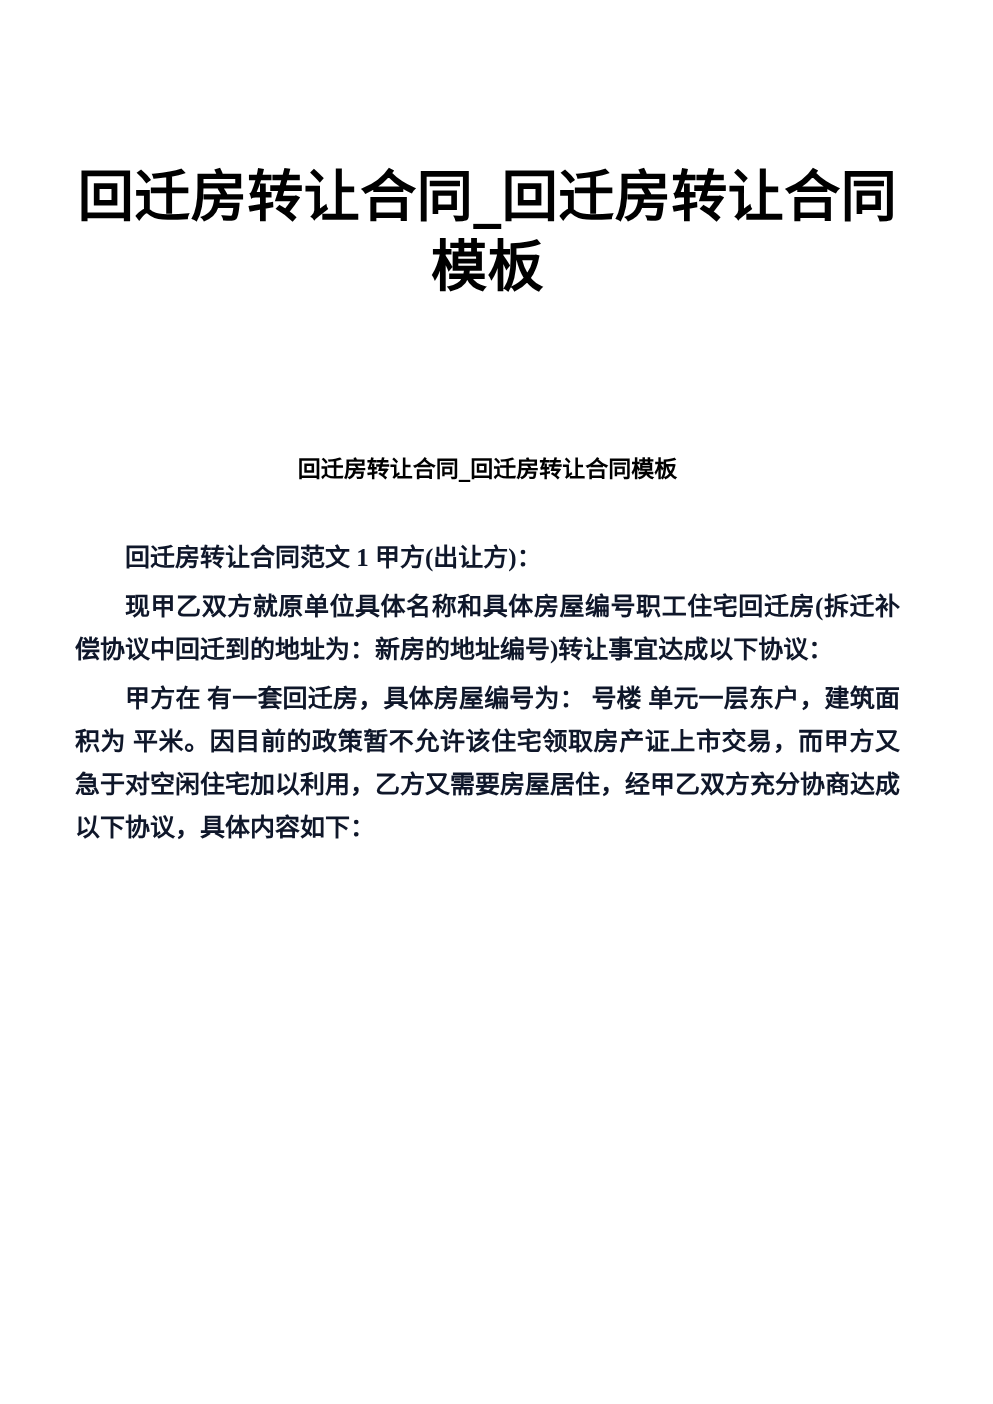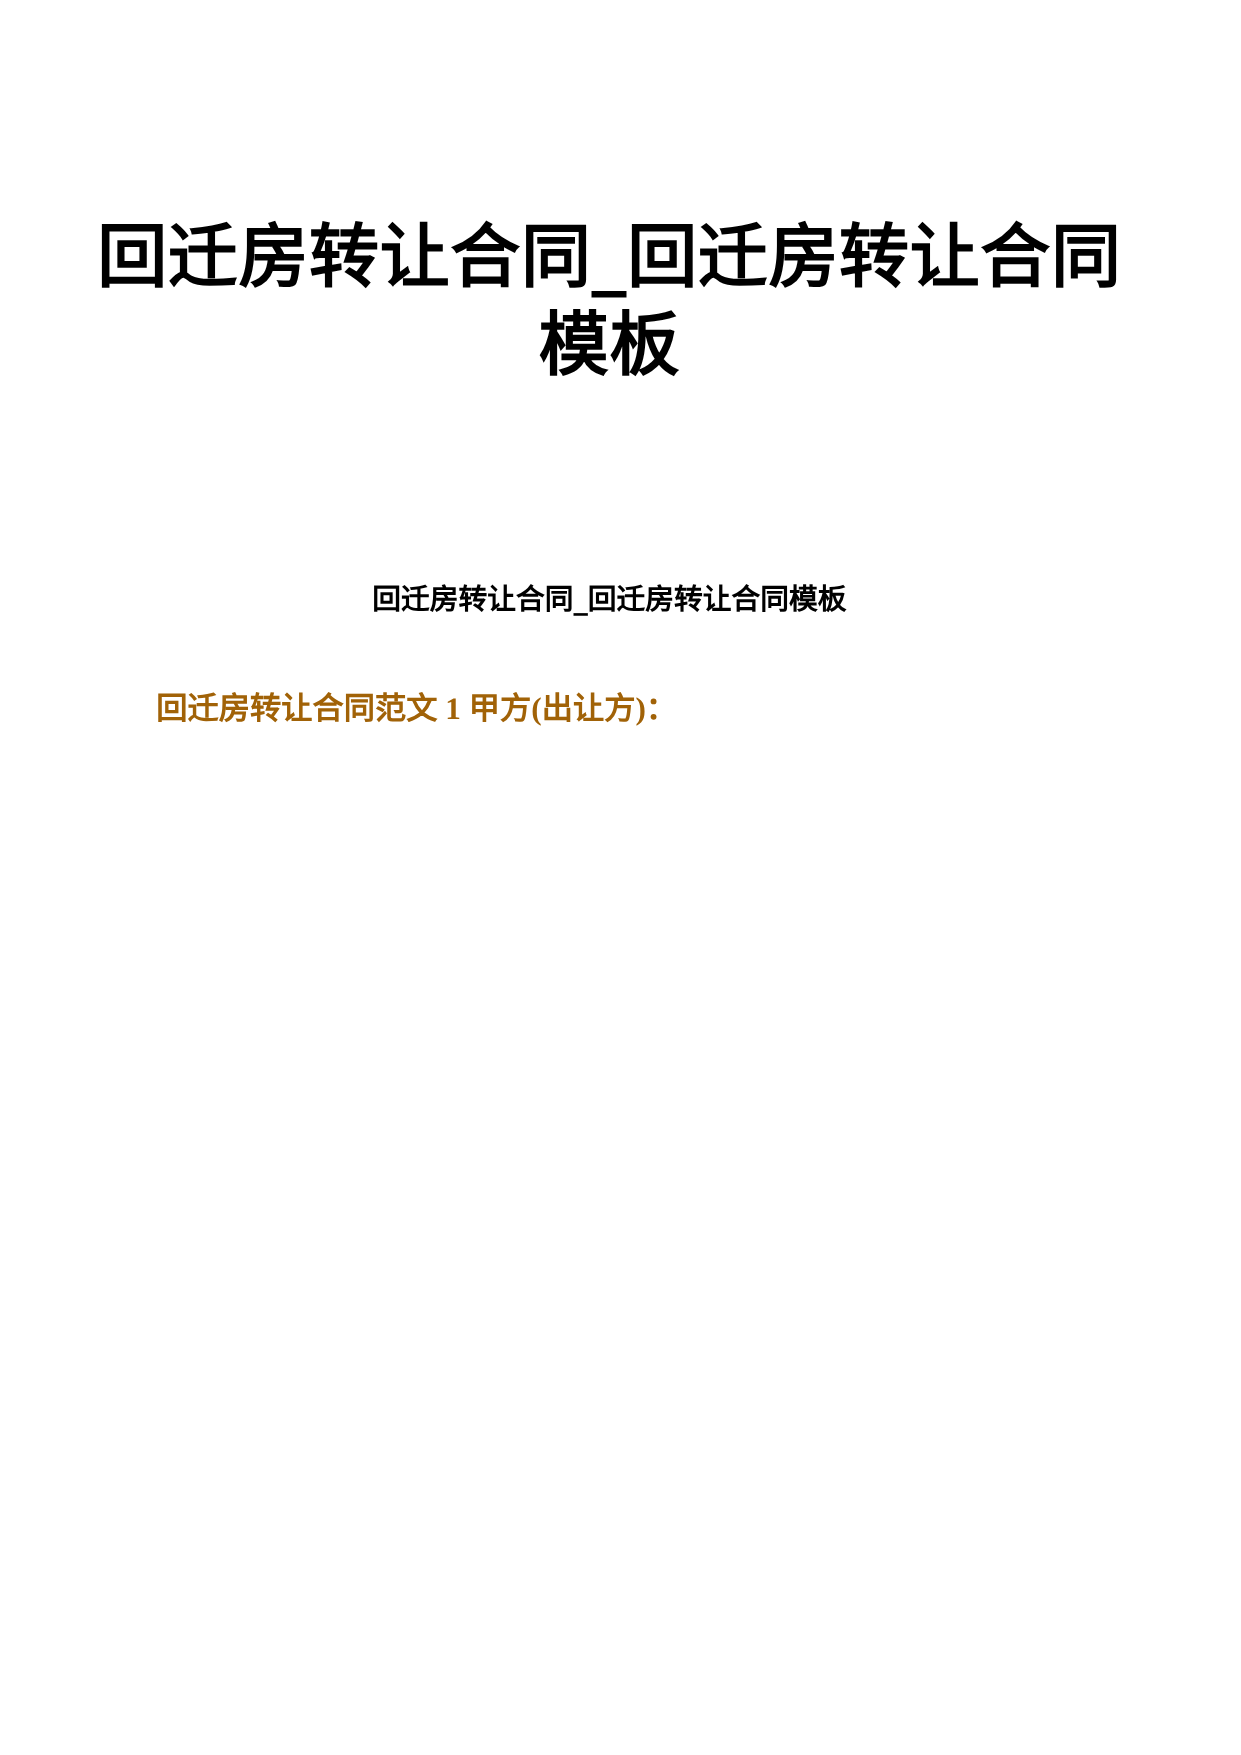--- a/index.html
+++ b/index.html
@@ -13,21 +13,21 @@
     height: 1404px;
     font-family: "Liberation Serif", "DejaVu Serif", serif;
     color: #000000;
     overflow: hidden;
   }
   .page {
     position: relative;
     width: 975px;
     height: 1404px;
     box-sizing: border-box;
-    padding: 12px 75px;
+    padding: 2px 75px;
     background: #ffffff;
   }
   .doc-title {
     margin: 0;
     padding-top: 160px;
     font-family: "DejaVu Sans", "Liberation Sans", sans-serif;
     font-size: 56px;
     font-weight: bold;
     line-height: 1.25;
     text-align: center;
@@ -47,32 +47,34 @@
     padding-top: 52px;
   }
   p.para {
     margin: 0 0 6px 0;
     font-family: "Liberation Serif", "DejaVu Serif", serif;
     font-size: 25px;
     font-weight: bold;
     line-height: 1.72;
     text-align: justify;
     text-justify: inter-ideograph;
-    color: #a16207;
+    color: #0f172a;
   }
   p.indent {
     text-indent: 2em;
   }
 </style>
 </head>
 <body>
 
 <div class="page">
 
   <h1 class="doc-title">回迁房转让合同_回迁房转让合同模板</h1>
 
   <p class="subtitle">回迁房转让合同_回迁房转让合同模板</p>
 
   <div class="body-block">
     <p class="para indent">回迁房转让合同范文 1      甲方(出让方)：</p>
+    <p class="para indent">现甲乙双方就原单位具体名称和具体房屋编号职工住宅回迁房(拆迁补偿协议中回迁到的地址为：新房的地址编号)转让事宜达成以下协议：</p>
+    <p class="para indent">甲方在  有一套回迁房，具体房屋编号为：  号楼  单元一层东户，建筑面积为  平米。因目前的政策暂不允许该住宅领取房产证上市交易，而甲方又急于对空闲住宅加以利用，乙方又需要房屋居住，经甲乙双方充分协商达成以下协议，具体内容如下：</p>
   </div>
 
 </div>
 
 </body></html>

